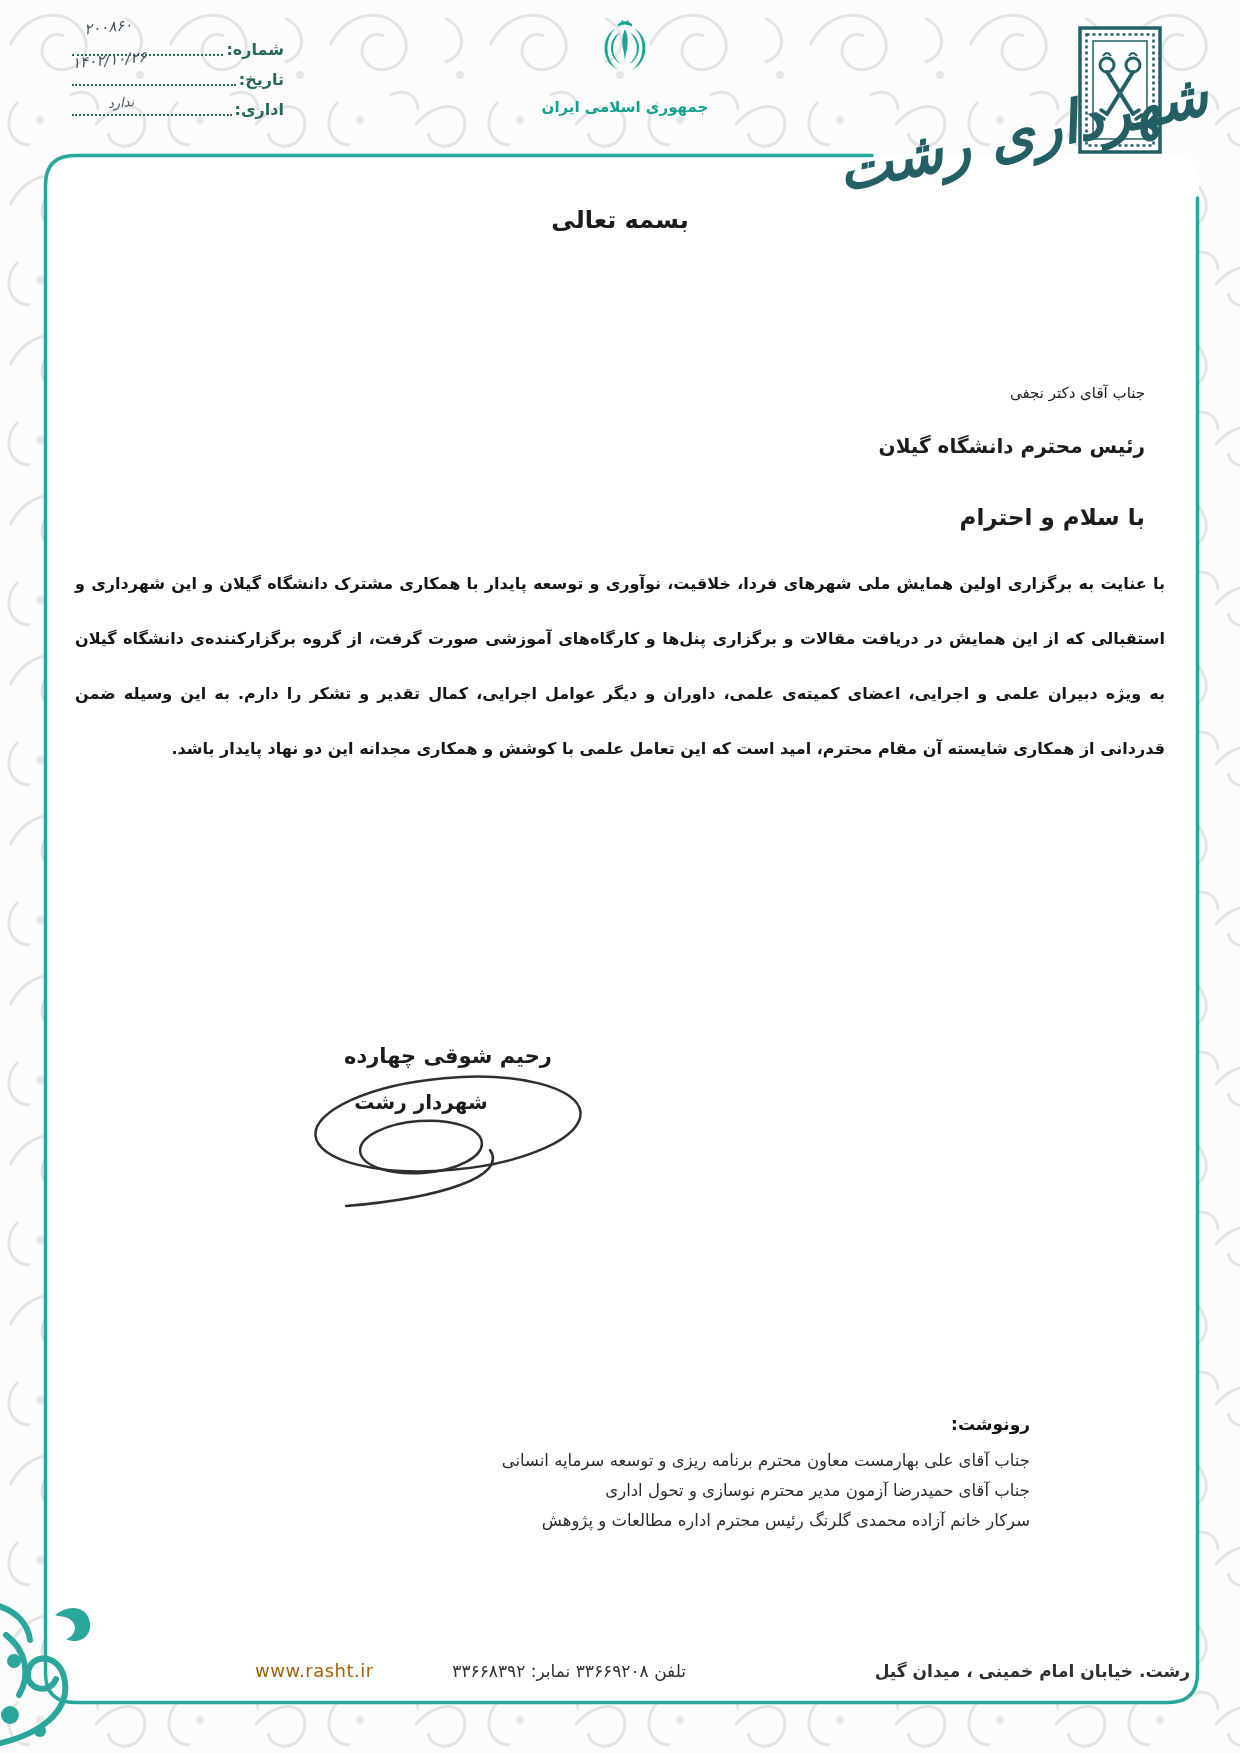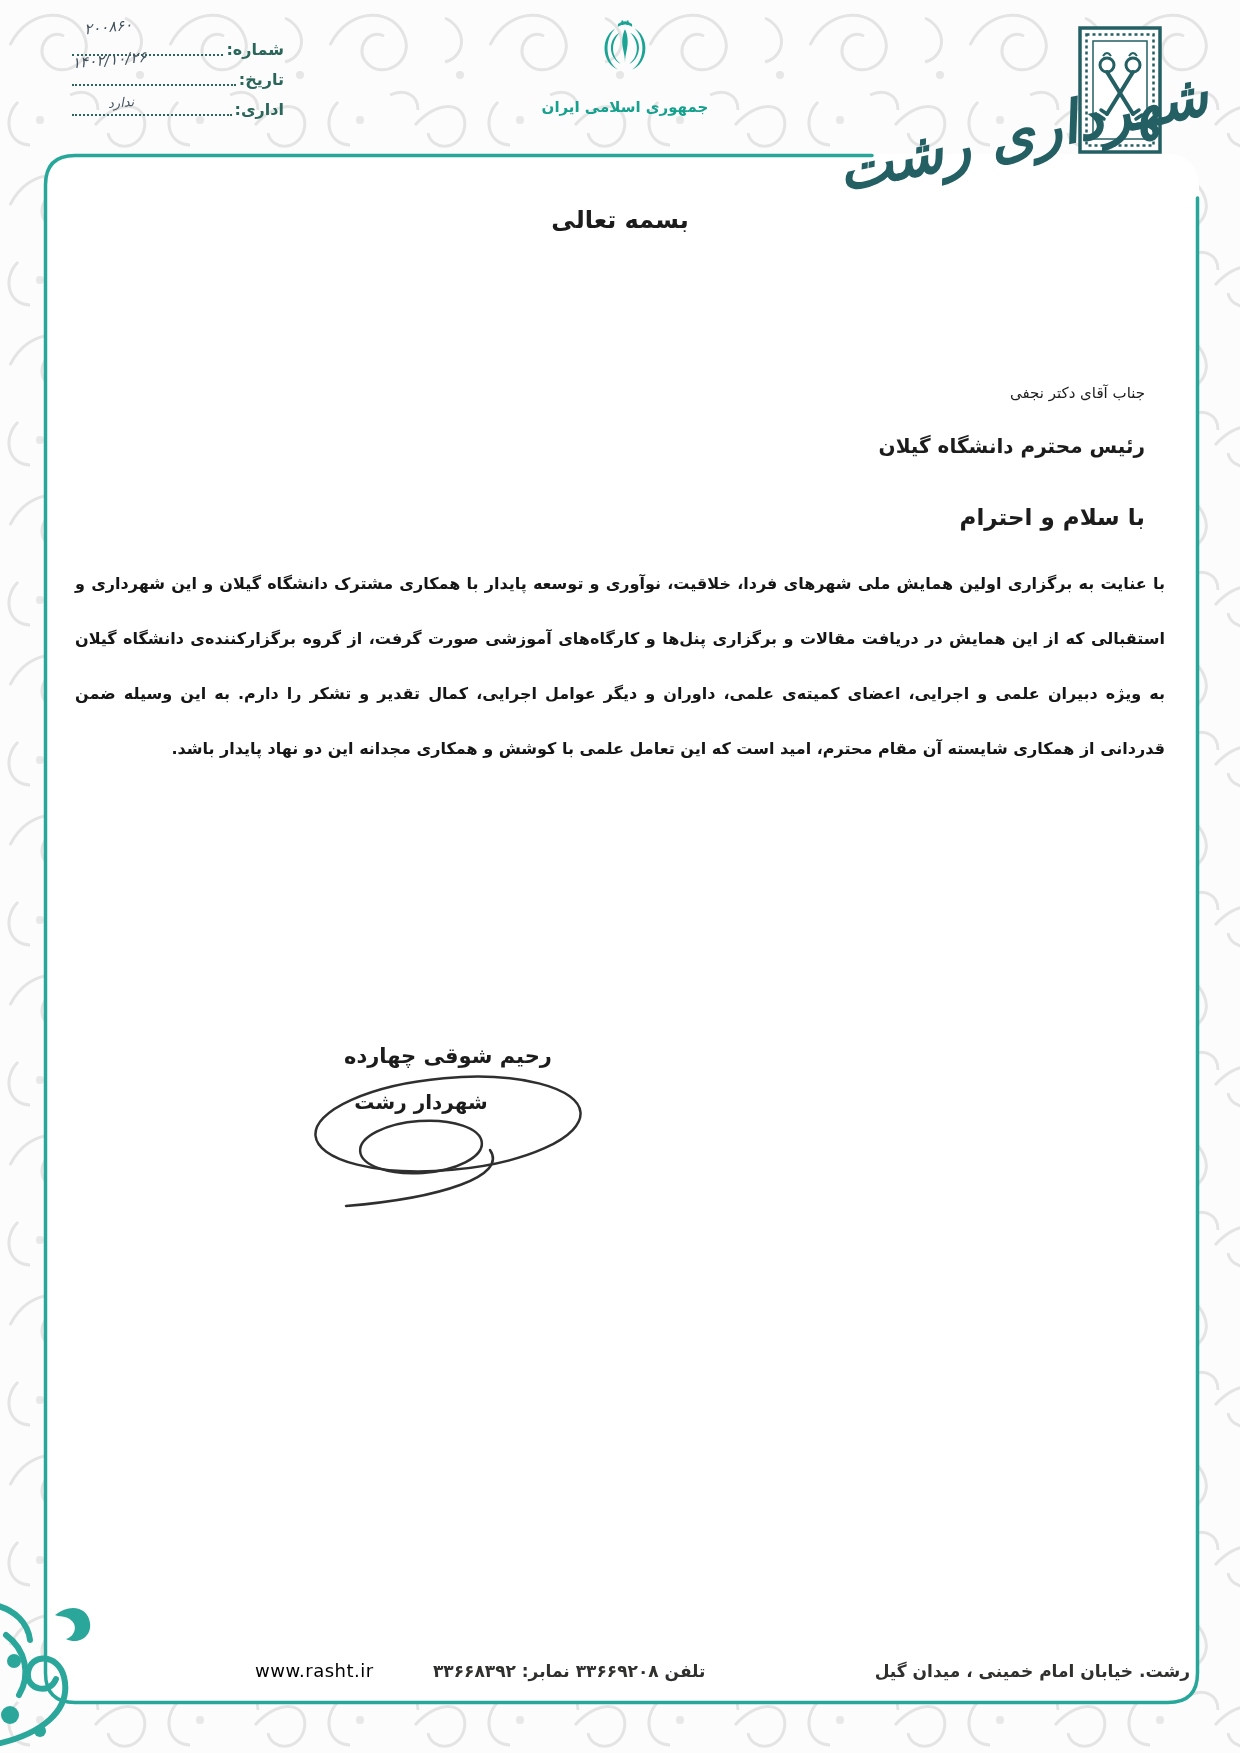--- a/index.html
+++ b/index.html
@@ -63,22 +63,22 @@
   .cc-block{position:absolute;right:210px;top:1414px;width:560px;text-align:right;direction:rtl;}
   .cc-label{font-size:17px;font-weight:bold;color:#111;margin-bottom:12px;}
   .cc-item{font-size:16.5px;color:#2b2b2b;line-height:30px;}
 
   
   .footer-row{
     position:absolute;left:255px;right:50px;top:1660px;
     display:flex;direction:rtl;justify-content:space-between;align-items:center;
   }
   .footer-address{font-size:17px;font-weight:bold;color:#30302e;white-space:nowrap;}
-  .footer-phone{font-size:17px;font-weight:bold;color:#30302e;white-space:nowrap;margin-right:110px;}
-  .footer-website{font-size:18px;color:#000000;letter-spacing:.5px;white-space:nowrap;direction:ltr;}
+  .footer-phone{font-size:17px;font-weight:normal;color:#30302e;white-space:nowrap;margin-right:110px;}
+  .footer-website{font-size:18px;color:#a16207;letter-spacing:.5px;white-space:nowrap;direction:ltr;}
 </style>
 </head>
 <body>
 
 <div class="page">
 
   <svg class="layer" width="1240" height="1753">
     <defs>
       <pattern id="dmk" width="160" height="160" patternUnits="userSpaceOnUse">
         <g fill="none" stroke="#e4e4e4" stroke-width="3">
@@ -168,20 +168,26 @@
   <div class="abs t-center signer-name">رحیم شوقی چهارده</div>
   <div class="abs t-center signer-title">شهردار رشت</div>
   <svg class="sig-svg" viewBox="0 0 320 160">
     <g fill="none" stroke="#2f2f2f" stroke-width="2.5" stroke-linecap="round">
       <ellipse cx="156" cy="66" rx="133" ry="46" transform="rotate(-5 156 66)"></ellipse>
       <ellipse cx="129" cy="89" rx="61" ry="26" transform="rotate(-4 129 89)"></ellipse>
       <path d="M198 92 C216 118 150 140 54 148"></path>
     </g>
   </svg>
 
+  <div class="cc-block">
+    <div class="cc-label">رونوشت:</div>
+    <div class="cc-item">جناب آقای علی بهارمست معاون محترم برنامه ریزی و توسعه سرمایه انسانی</div>
+    <div class="cc-item">جناب آقای حمیدرضا آزمون مدیر محترم نوسازی و تحول اداری</div>
+    <div class="cc-item">سرکار خانم آزاده محمدی گلرنگ رئیس محترم اداره مطالعات و پژوهش</div>
+  </div>
 
   <div class="footer-row">
     <span class="footer-address">رشت. خیابان امام خمینی ، میدان گیل</span>
     <span class="footer-phone">تلفن ۳۳۶۶۹۲۰۸  نمابر: ۳۳۶۶۸۳۹۲</span>
     <span class="footer-website">www.rasht.ir</span>
   </div>
 
   <svg class="layer" style="left:0;top:1595px;" width="120" height="158" viewBox="0 0 120 158">
     <g fill="none" stroke="#2aa79a" stroke-width="6" stroke-linecap="round">
       <path d="M-8 150 C42 140 72 115 64 82 C58 58 30 58 28 78 C26 95 50 100 56 84"></path>

